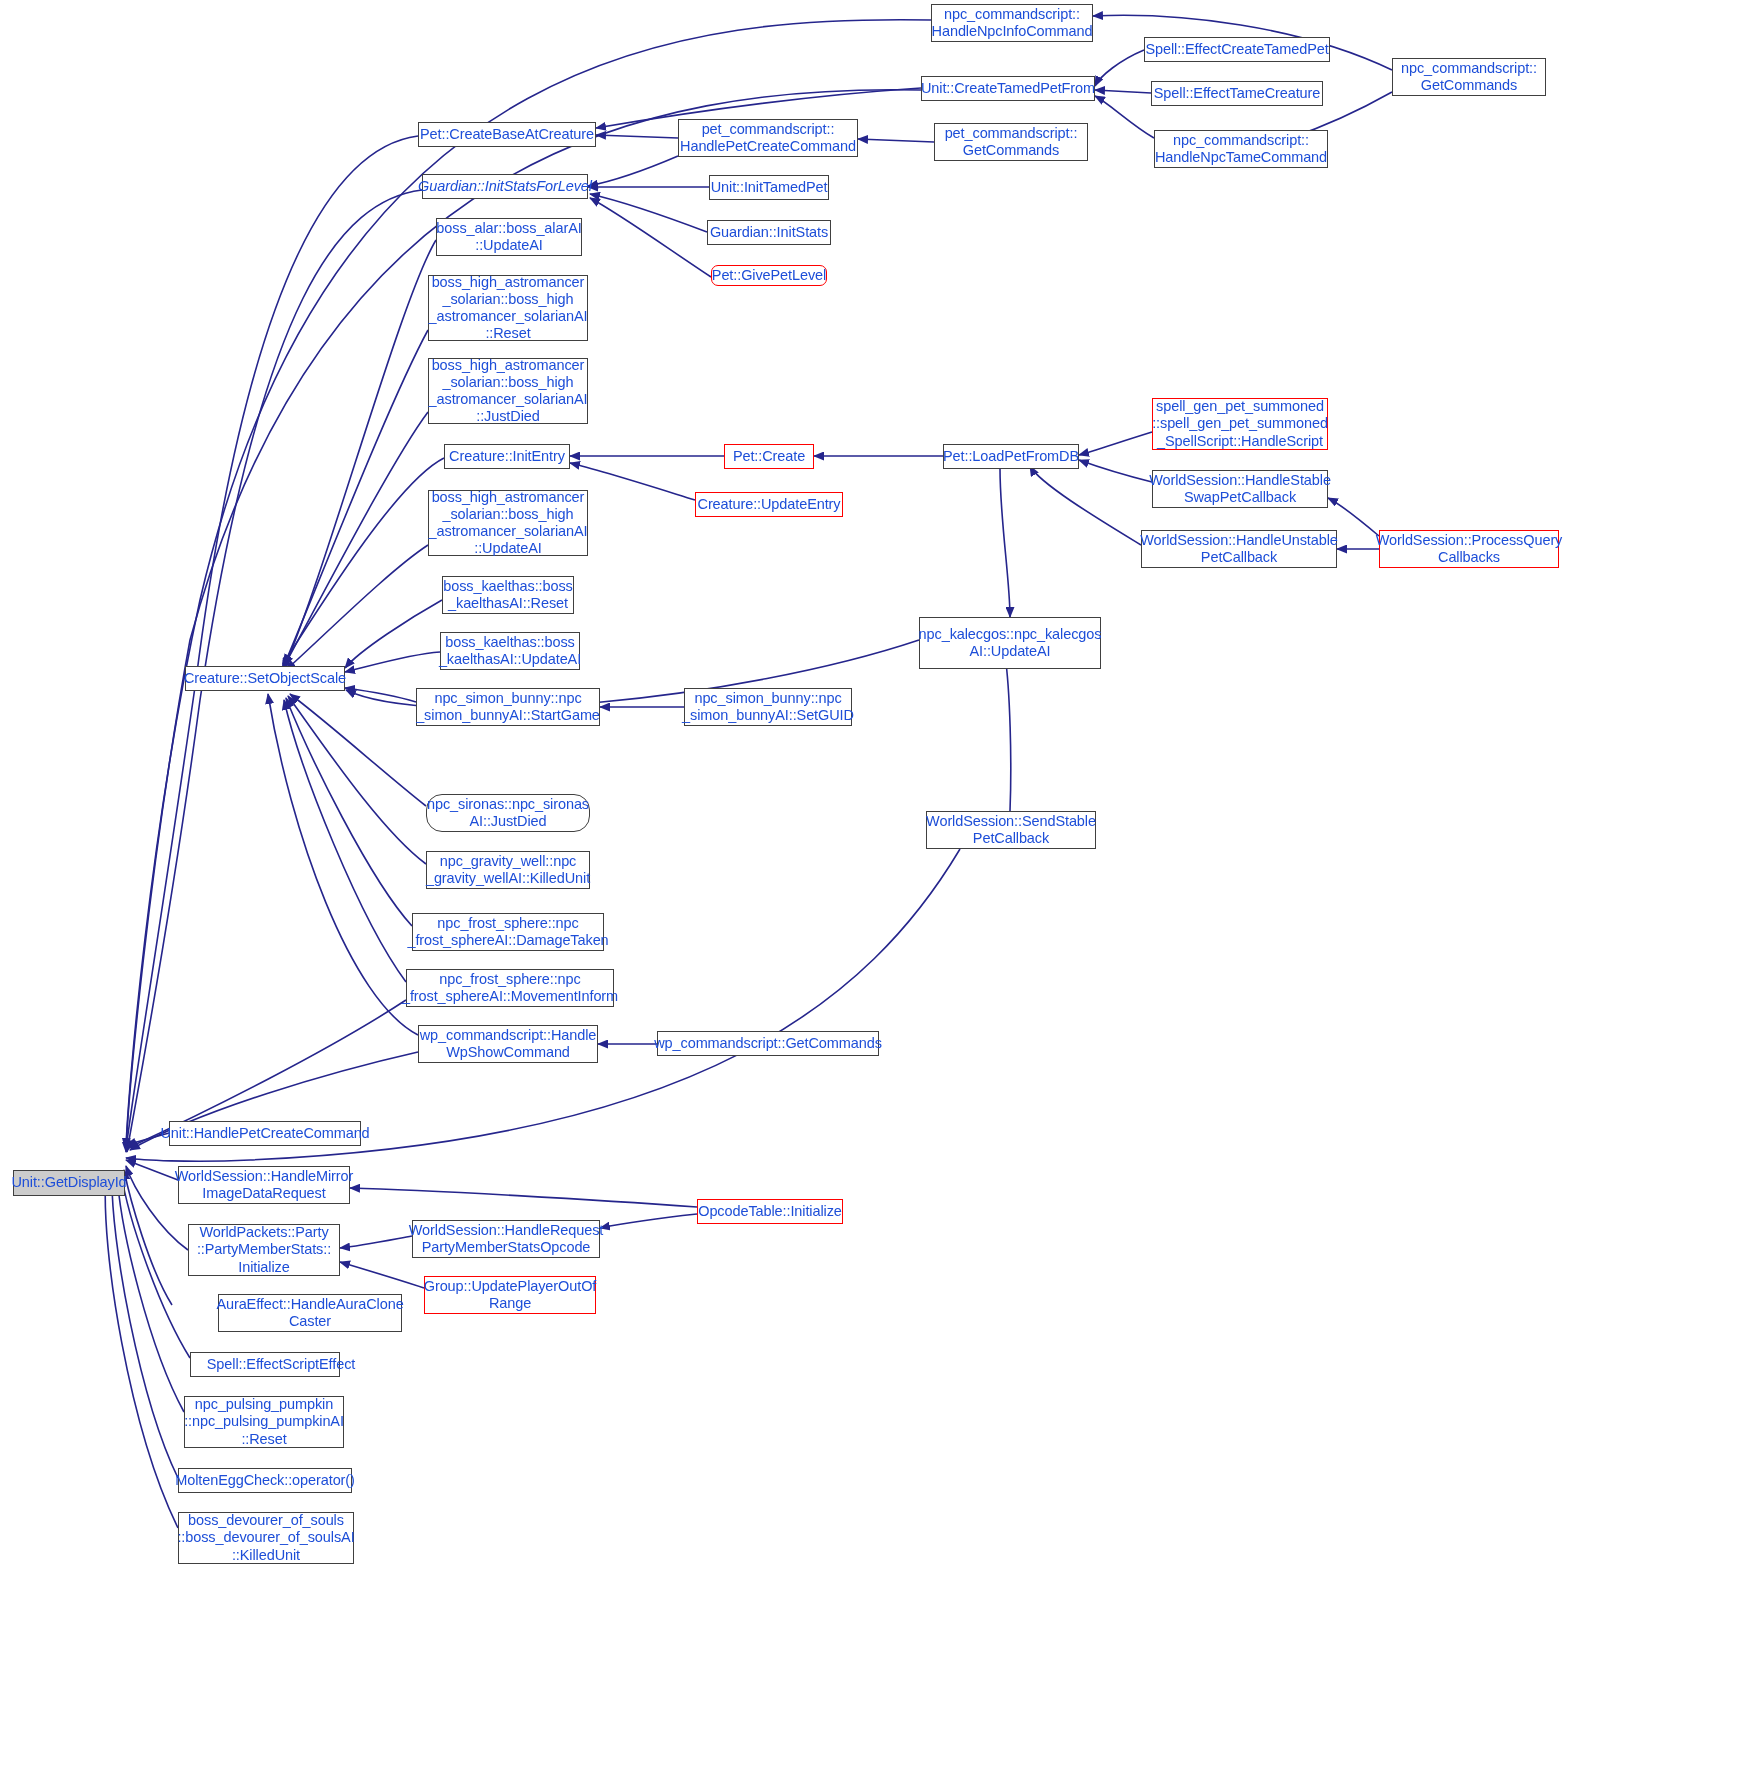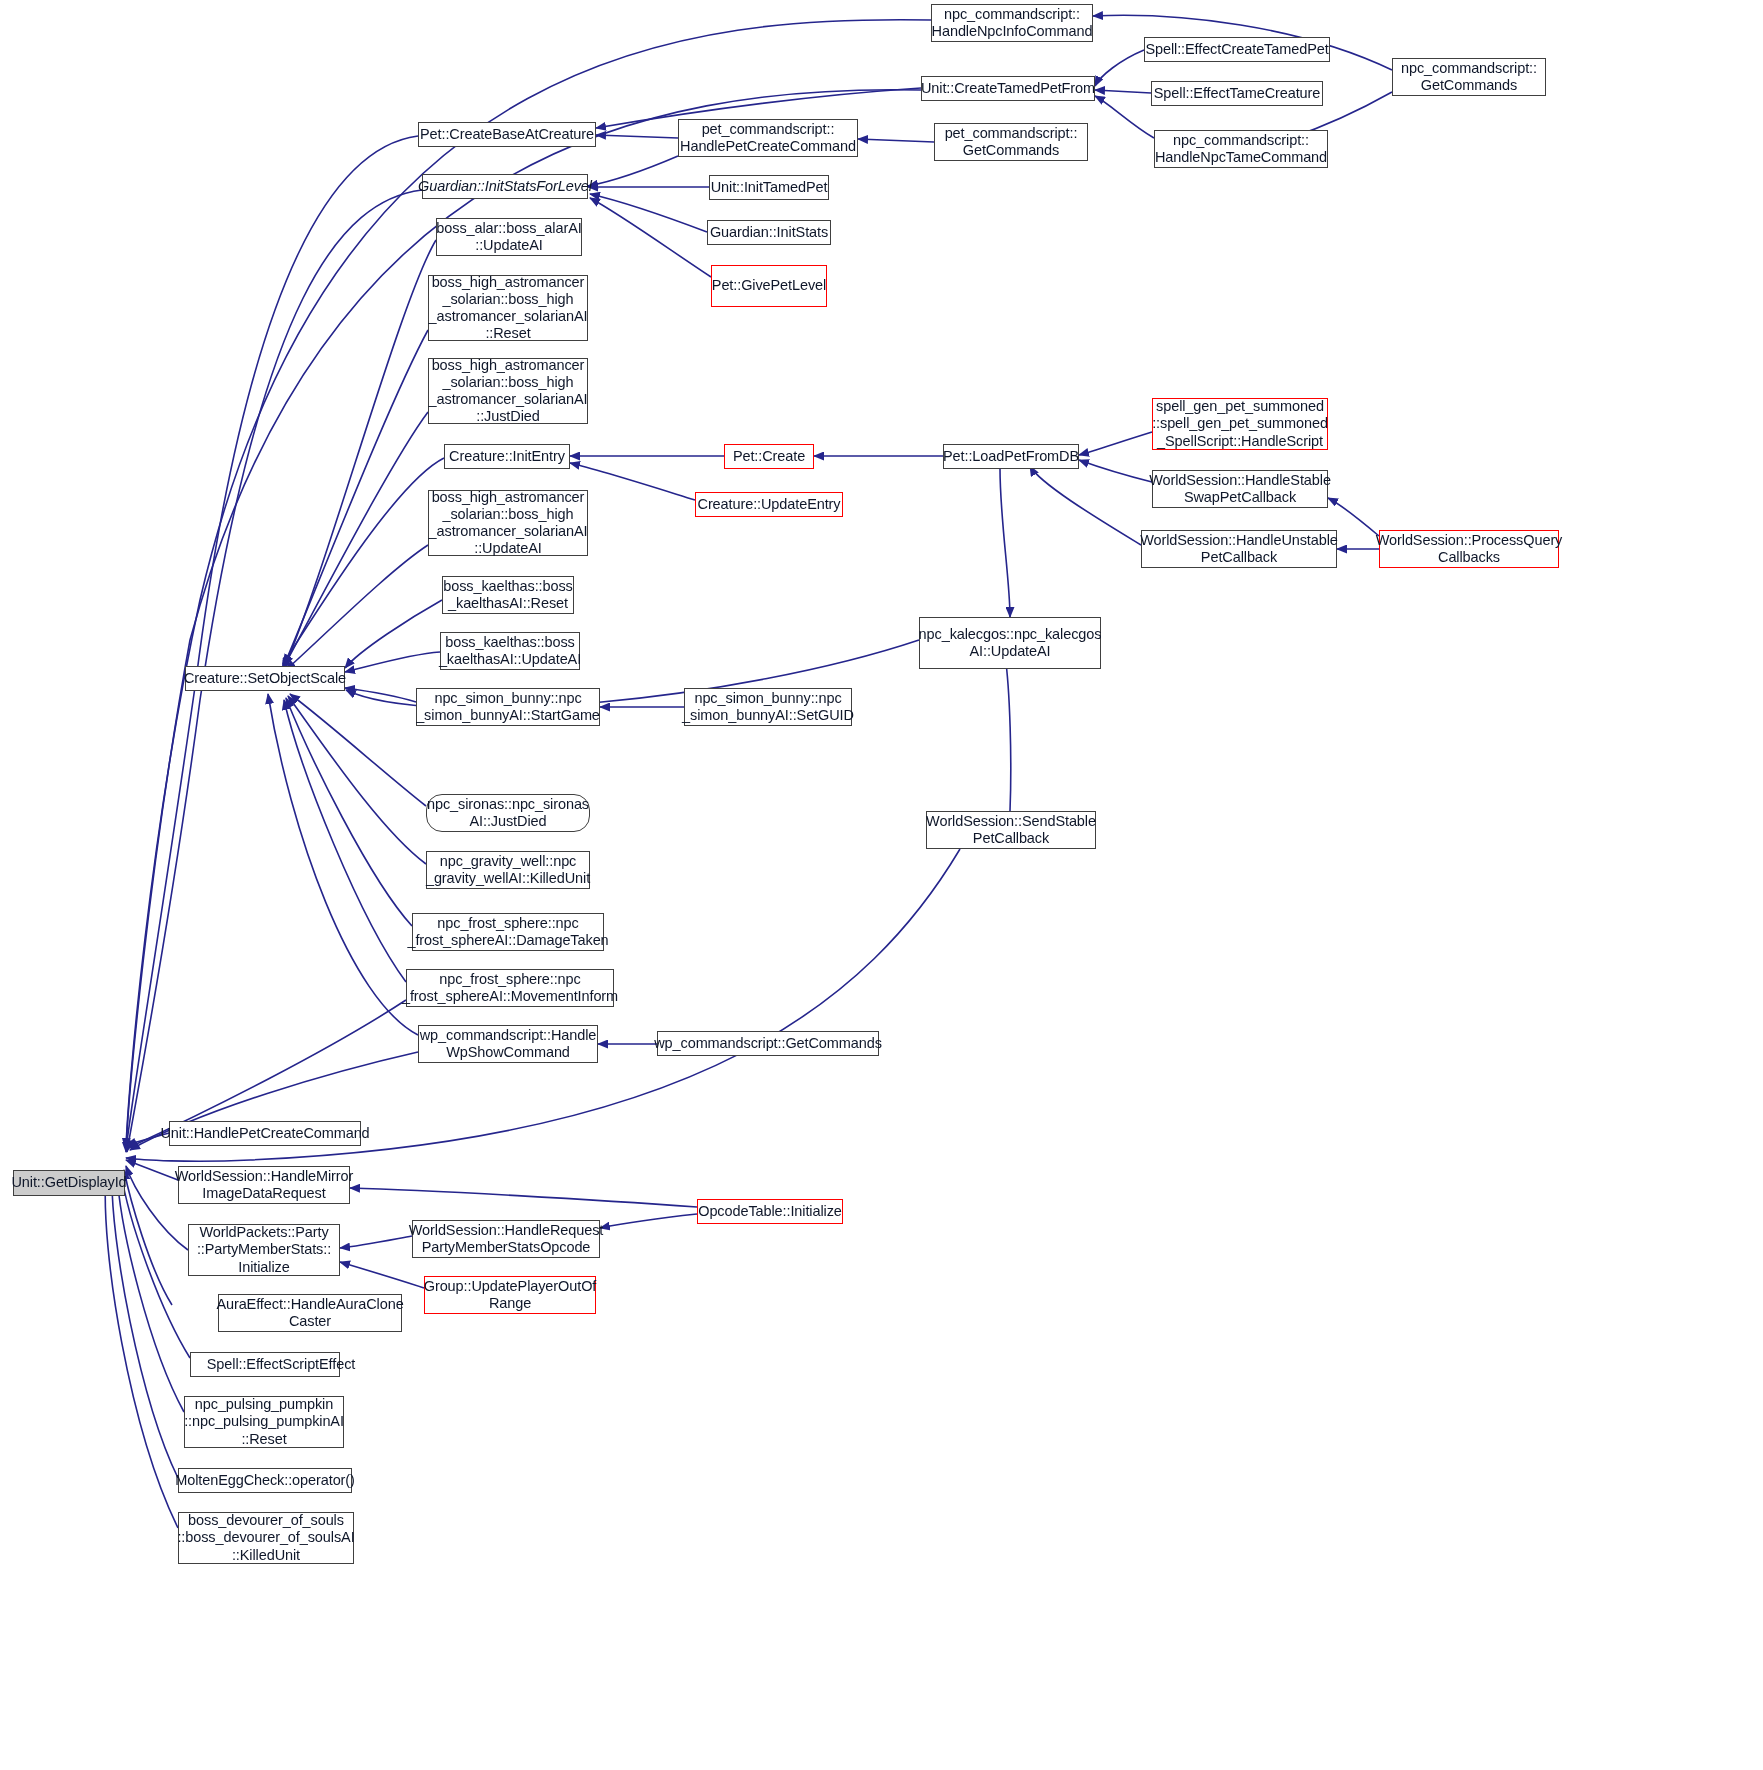--- a/index.html
+++ b/index.html
@@ -25,21 +25,21 @@
   }
   .node {
     position: absolute;
     box-sizing: border-box;
     display: flex;
     align-items: center;
     justify-content: center;
     text-align: center;
     background: #ffffff;
     border: 1px solid #404040;
-    color: #0f172a;
+    color: #1d4ed8;
     font-size: 14.5px;
     line-height: 1.18;
     letter-spacing: -0.1px;
     white-space: pre-line;
     padding: 1px 4px;
     cursor: pointer;
   }
   .node.red {
     border-color: #ff0000;
   }
@@ -131,21 +131,21 @@
       <div class="node" style="left: 418px; top: 122px; width: 178px; height: 25px;">Pet::CreateBaseAtCreature</div>
       <div class="node" style="left: 678px; top: 119px; width: 180px; height: 38px;">pet_commandscript::
 HandlePetCreateCommand</div>
       <div class="node" style="left: 934px; top: 123px; width: 154px; height: 38px;">pet_commandscript::
 GetCommands</div>
       <div class="node" style="left: 1154px; top: 130px; width: 174px; height: 38px;">npc_commandscript::
 HandleNpcTameCommand</div>
       <div class="node" style="left: 422px; top: 174px; width: 166px; height: 25px; font-style: italic;">Guardian::InitStatsForLevel</div>
       <div class="node" style="left: 709px; top: 175px; width: 120px; height: 25px;">Unit::InitTamedPet</div>
       <div class="node" style="left: 707px; top: 220px; width: 124px; height: 25px;">Guardian::InitStats</div>
-      <div class="node red" style="left: 711px; top: 265px; width: 116px; height: 42px;">Pet::GivePetLevel</div>
+      <div class="node red" style="left: 711px; top: 265px; width: 116px; height: 21px; border-radius: 7px;">Pet::GivePetLevel</div>
       <div class="node" style="left: 436px; top: 218px; width: 146px; height: 38px;">boss_alar::boss_alarAI
 ::UpdateAI</div>
       <div class="node" style="left: 428px; top: 275px; width: 160px; height: 66px;">boss_high_astromancer
 _solarian::boss_high
 _astromancer_solarianAI
 ::Reset</div>
       <div class="node" style="left: 428px; top: 358px; width: 160px; height: 66px;">boss_high_astromancer
 _solarian::boss_high
 _astromancer_solarianAI
 ::JustDied</div>

